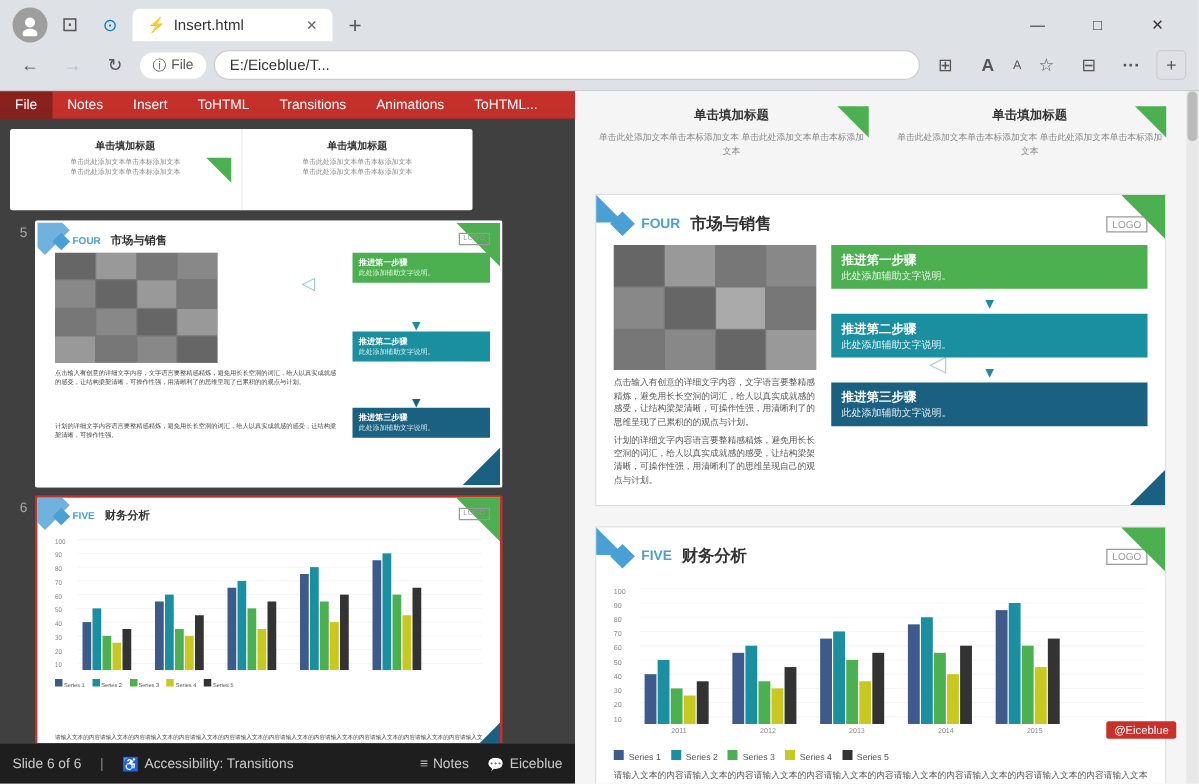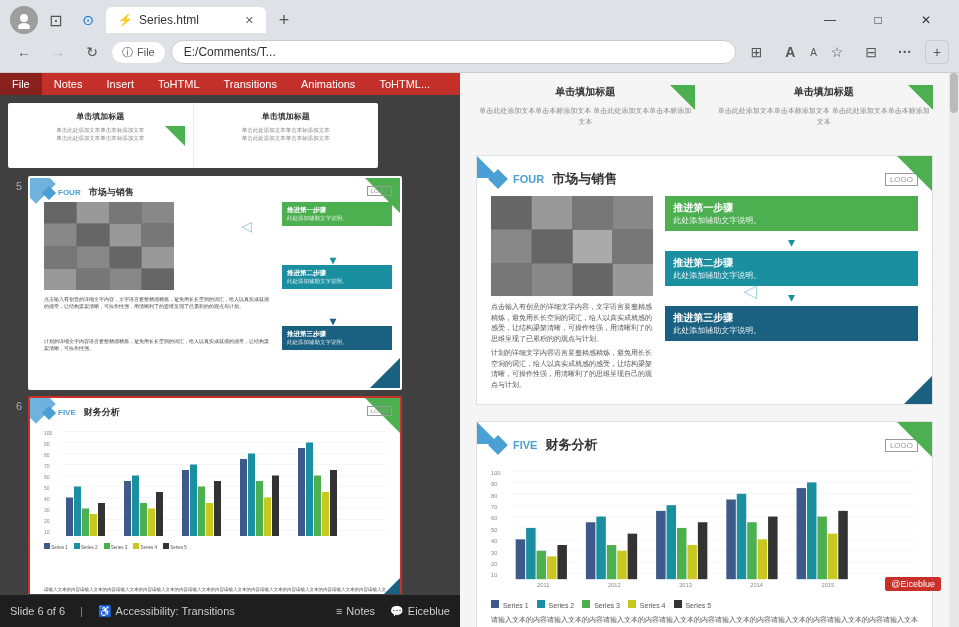--- a/index.html
+++ b/index.html
@@ -80,21 +80,21 @@
           <ellipse cx="9" cy="16" rx="6" ry="4" fill="white"></ellipse>
         </svg>
     </div>
 
     <div style="width:28px;height:28px;border-radius:50%;display:flex;align-items:center;justify-content:center;font-size:16px;color:#555;cursor:pointer;">⊡</div>
 
     <div style="width:28px;height:28px;border-radius:50%;display:flex;align-items:center;justify-content:center;font-size:14px;color:#0078d4;cursor:pointer;">⊙</div>
 
     <div class="browser-tab">
       <span style="font-size:12px;color:#e65100;">⚡</span>
-      <span style="font-size:12px;color:#333;">Series.html</span>
+      <span style="font-size:12px;color:#333;">Insert.html</span>
       <span style="margin-left:auto;font-size:11px;color:#666;cursor:pointer;">✕</span>
     </div>
 
     <div class="browser-new-tab">+</div>
 
     <div class="win-controls">
       <div class="win-btn">—</div>
       <div class="win-btn">□</div>
       <div class="win-btn close">✕</div>
     </div>
@@ -102,21 +102,21 @@
 
   <div class="browser-toolbar">
     <div class="browser-nav-btn">←</div>
     <div class="browser-nav-btn" style="color:#bbb;">→</div>
     <div class="browser-nav-btn">↻</div>
     <div class="browser-info">
       <span>ⓘ</span>
       <span>File</span>
     </div>
     <div class="browser-url-bar">
-      <span class="browser-url-text">E:/Comments/T...</span>
+      <span class="browser-url-text">E:/Eiceblue/T...</span>
     </div>
     <div class="browser-action-btn" title="Translate">⊞</div>
     <div class="browser-action-btn" title="Font size" style="font-weight:bold;">A</div>
     <div style="font-size:10px;color:#555;">A</div>
     <div class="browser-action-btn">☆</div>
     <div class="browser-action-btn">⊟</div>
     <div class="browser-action-btn" style="font-weight:bold;">···</div>
     <div class="browser-action-btn" style="border:1px solid #ccc;border-radius:4px;width:24px;height:24px;">+</div>
   </div>
 </div>

